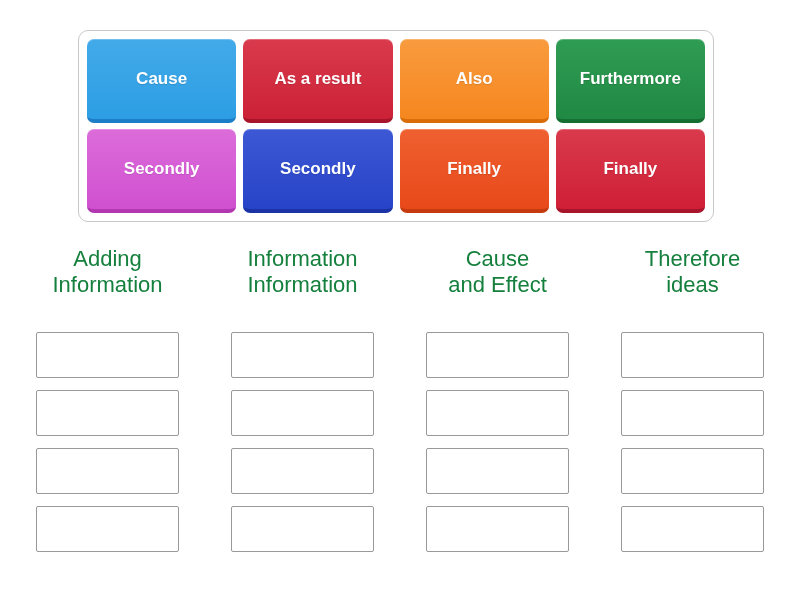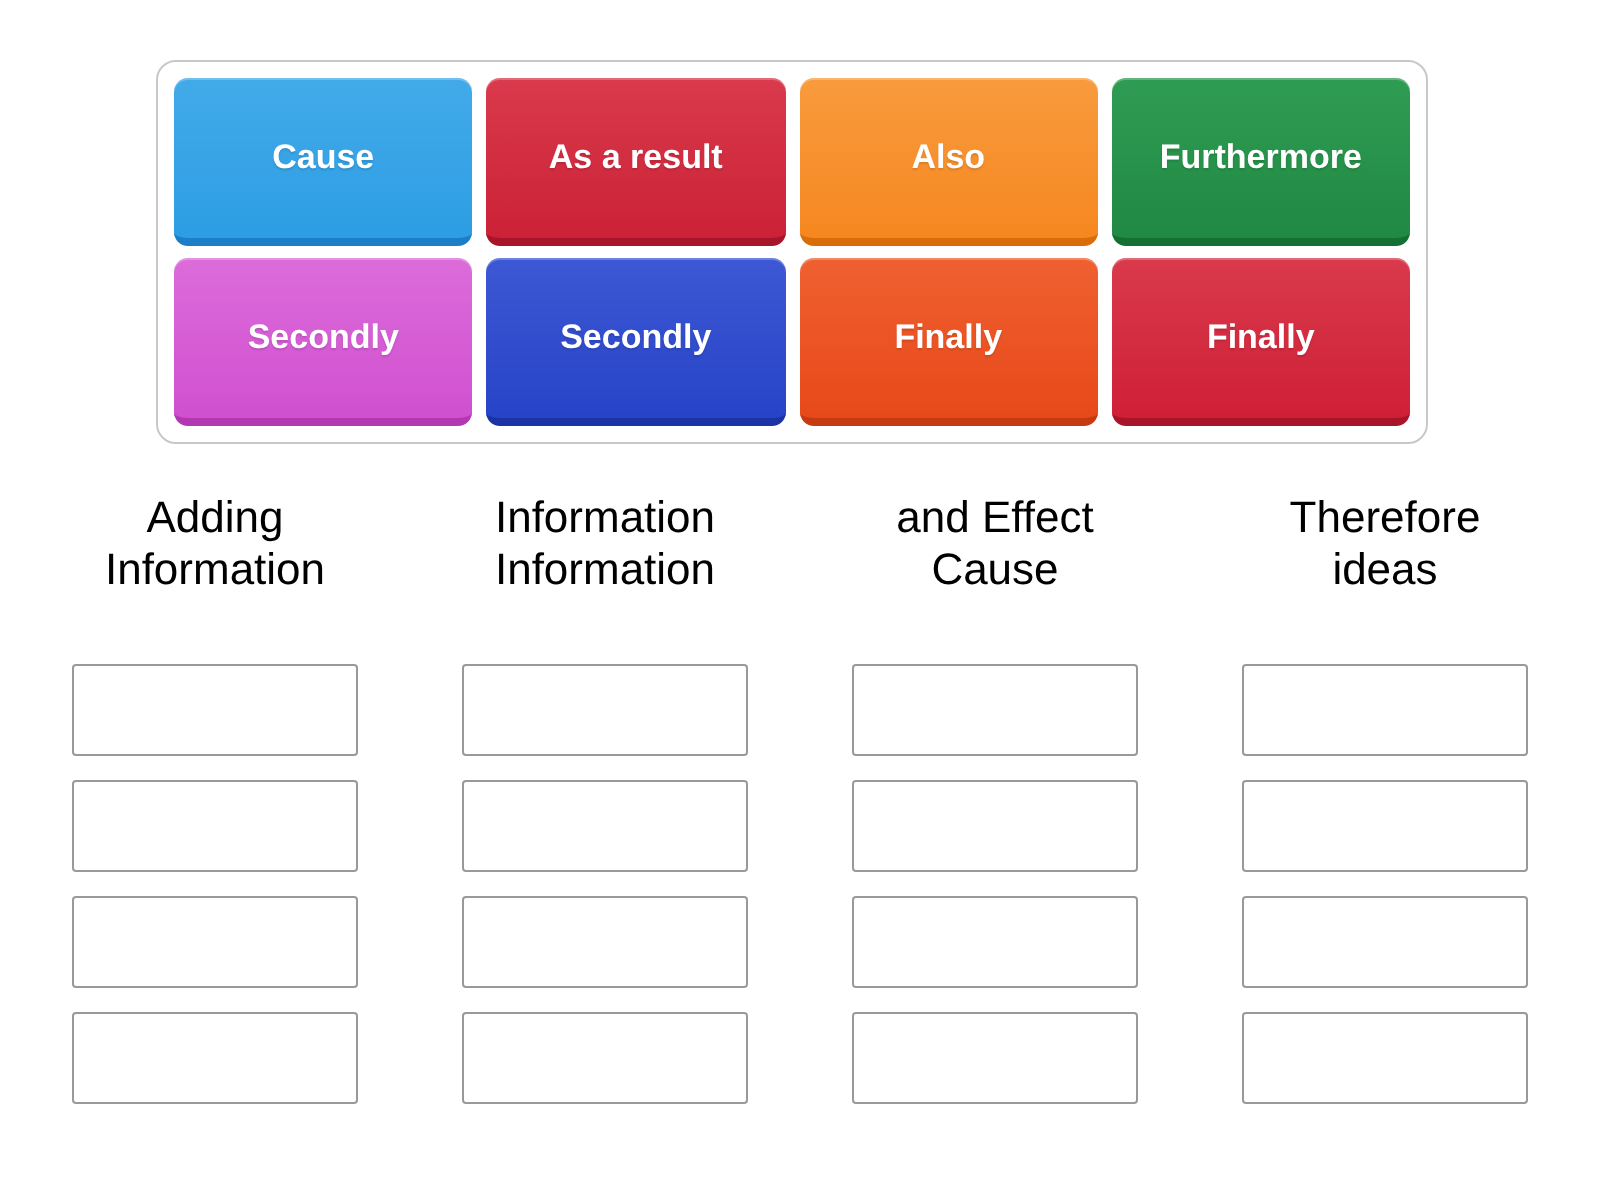--- a/index.html
+++ b/index.html
@@ -52,21 +52,21 @@
     grid-template-columns: repeat(4, 1fr);
   }
   .column {
     display: flex;
     flex-direction: column;
     align-items: center;
   }
   .header {
     font-size: 22px;
     line-height: 26px;
-    color: #000000;
+    color: #15803d;
     text-align: center;
     margin-bottom: 34px;
   }
   .hline { display: block; }
   .slot {
     width: 143px;
     height: 46px;
     box-sizing: border-box;
     border: 1px solid #999999;
     border-radius: 2px;
@@ -120,22 +120,22 @@
           <span class="hline">Information</span>
           <span class="hline">Information</span>
         </div>
         <div class="slot"></div>
         <div class="slot"></div>
         <div class="slot"></div>
         <div class="slot"></div>
       </div>
       <div class="column">
         <div class="header">
+          <span class="hline">Cause</span>
           <span class="hline">and Effect</span>
-          <span class="hline">Cause</span>
         </div>
         <div class="slot"></div>
         <div class="slot"></div>
         <div class="slot"></div>
         <div class="slot"></div>
       </div>
       <div class="column">
         <div class="header">
           <span class="hline">Therefore</span>
           <span class="hline">ideas</span>

